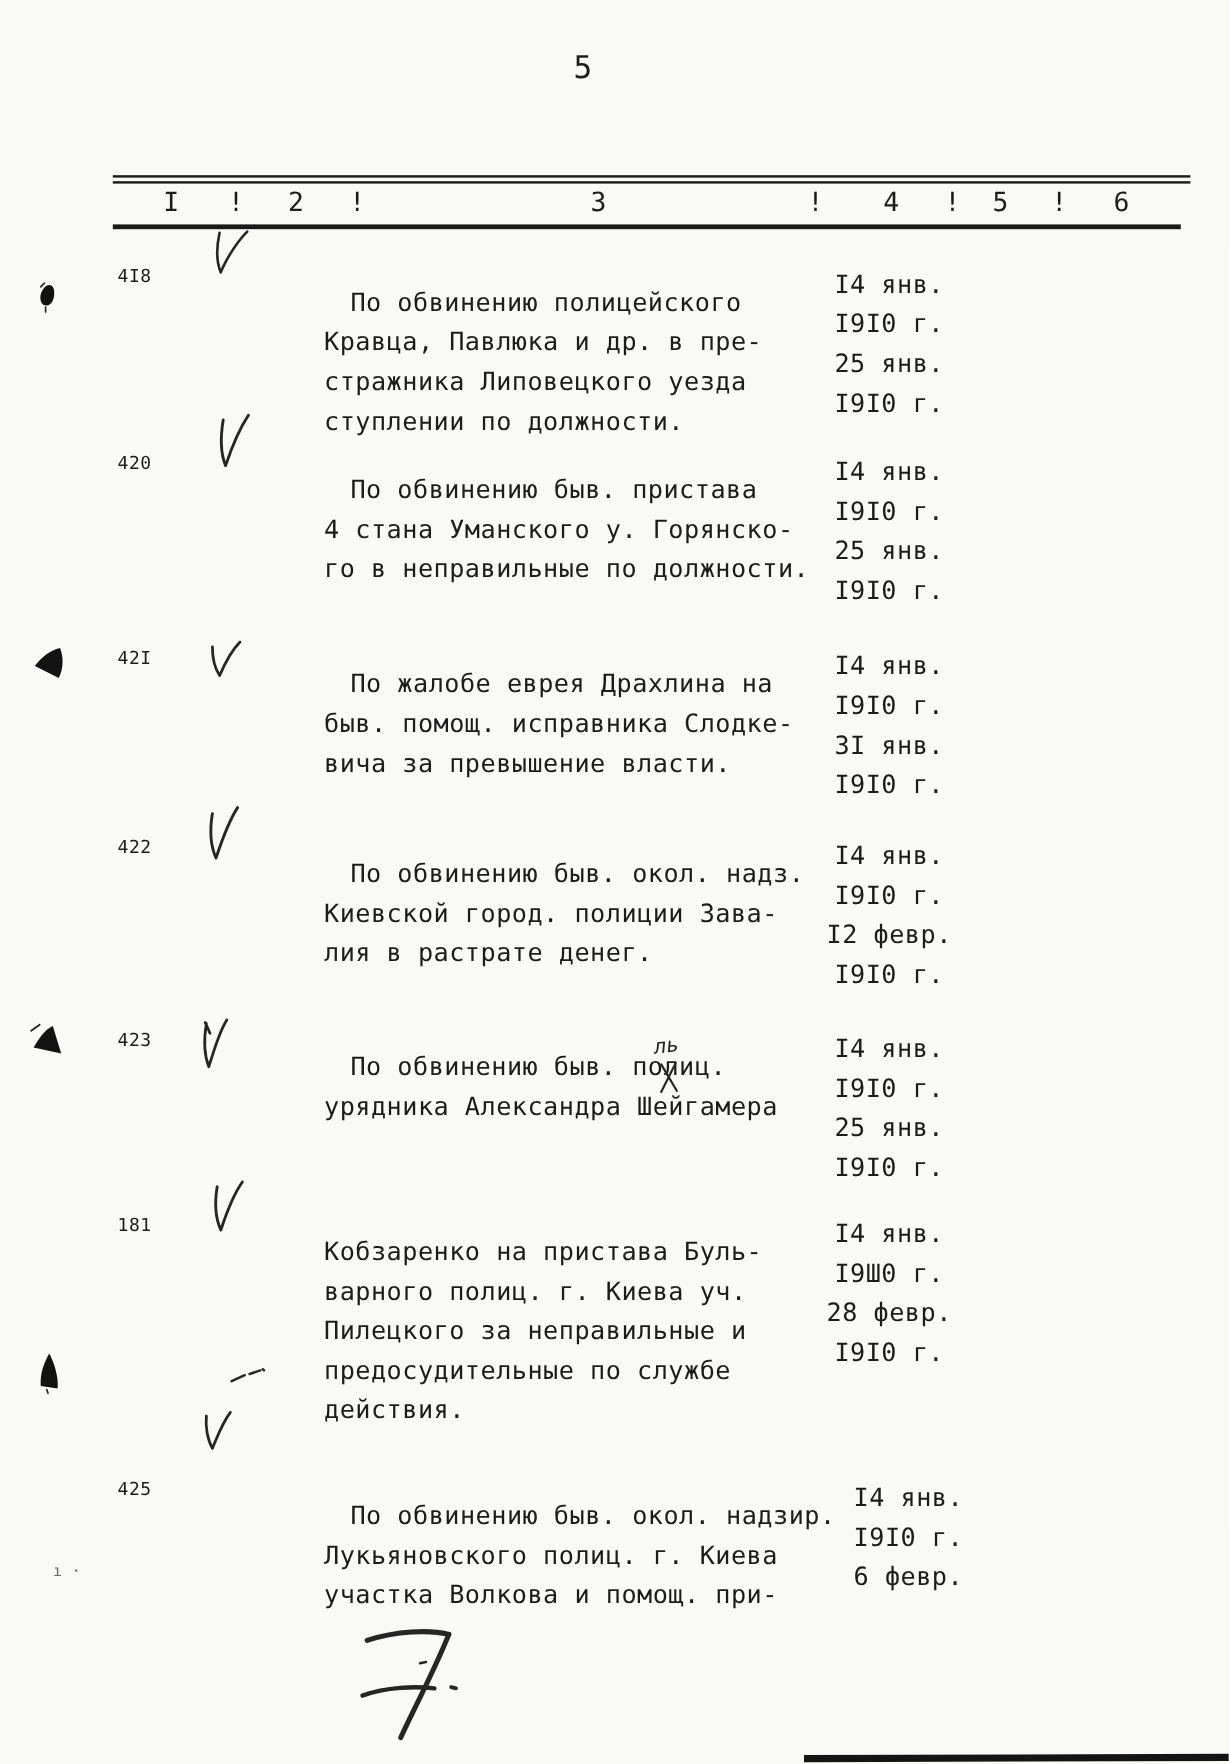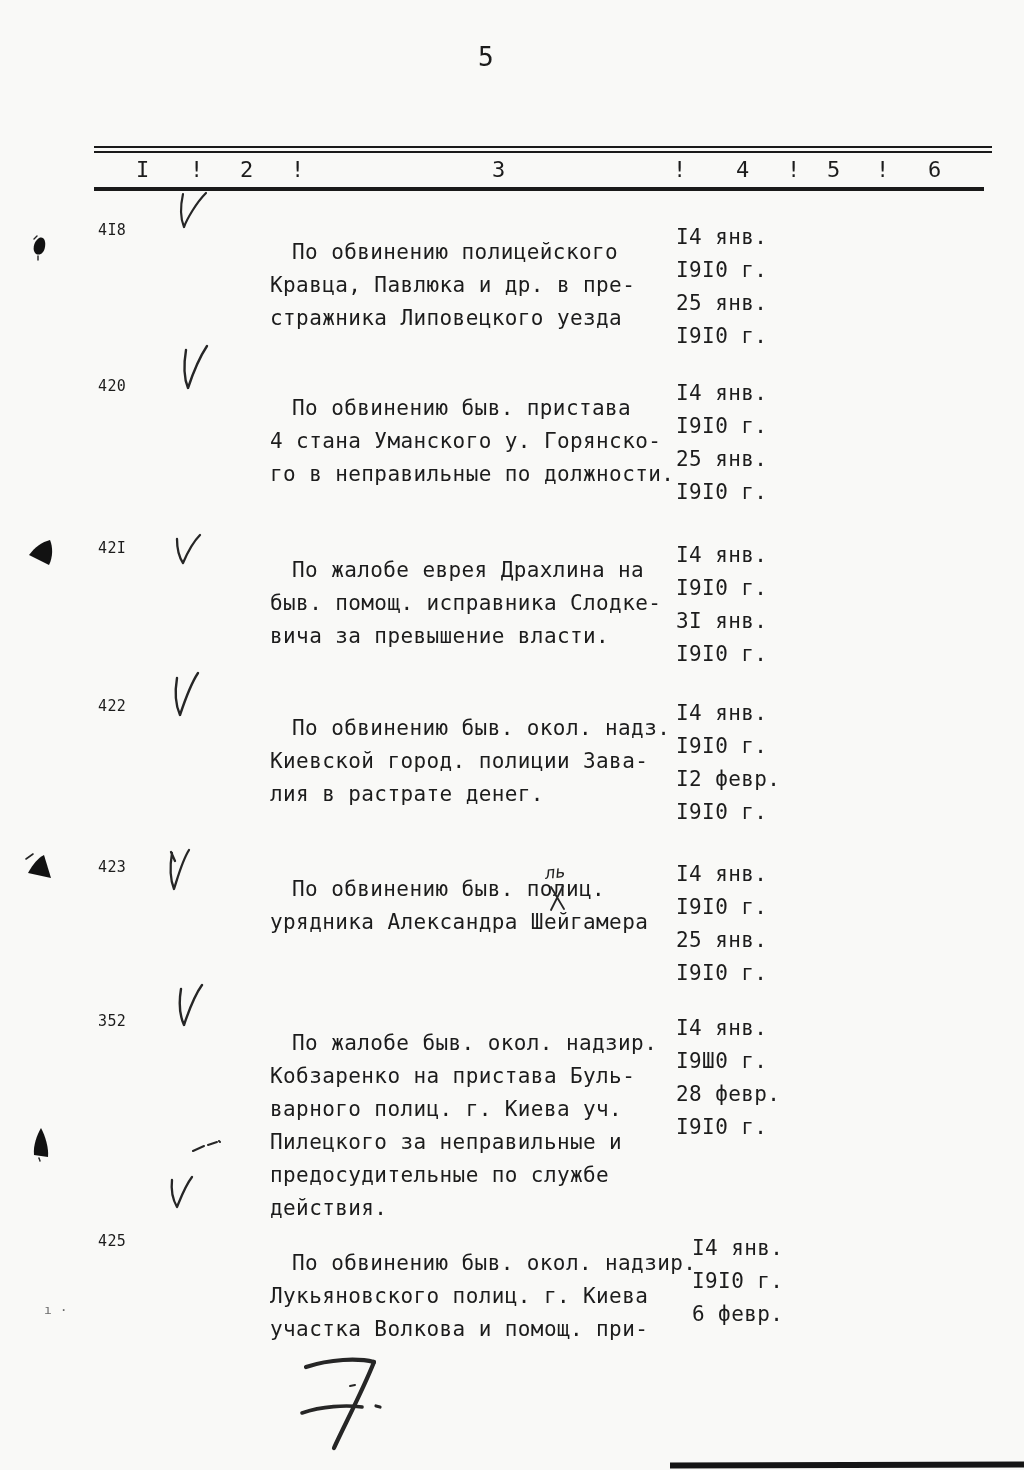--- a/index.html
+++ b/index.html
@@ -14,21 +14,21 @@
     color:#1c1c1c;
   }
   .abs{position:absolute;}
   .page-number{font-size:26px;letter-spacing:1px;}
   .hdr-cell{font-size:22px;}
   .rule-double{border-top:2.5px solid #1a1a1a;border-bottom:2.5px solid #1a1a1a;height:3px;}
   .rule-single{background:#1a1a1a;height:3.5px;}
   .entry{position:absolute;left:98px;}
   .case-num{position:absolute;left:0;top:0;font-size:15px;letter-spacing:.4px;white-space:nowrap;}
   .desc{position:absolute;left:172px;top:15px;width:430px;}
-  .dates{position:absolute;top:0;width:130px;}
+  .dates{position:absolute;top:0;width:130px;text-align:center;}
   .t-line{height:33px;line-height:33px;font-size:21px;letter-spacing:.4px;white-space:nowrap;}
   .indent{padding-left:22px;}
   .ink{stroke:#262626;fill:none;stroke-linecap:round;stroke-linejoin:round;}
   .blot{fill:#121212;}
   .speck{color:#6a6a6a;font-size:13px;}
   .correction{
     font-size:17px;font-style:italic;letter-spacing:0;
     transform:rotate(-6deg);color:#222;
   }
   .bottom-bar{background:#141414;height:6px;transform:rotate(-.15deg);}
@@ -54,20 +54,21 @@
   <div class="abs hdr-cell" style="left:827px;top:157px;">5</div>
   <div class="abs hdr-cell" style="left:876px;top:157px;">!</div>
   <div class="abs hdr-cell" style="left:928px;top:157px;">6</div>
 
   <div class="entry" style="top:221px;">
     <div class="case-num">4I8</div>
     <div class="desc">
       <div class="t-line indent">По обвинению полицейского</div>
       <div class="t-line">Кравца, Павлюка и др. в пре-</div>
       <div class="t-line">стражника Липовецкого уезда</div>
+      <div class="t-line">ступлении по должности.</div>
     </div>
     <div class="dates" style="left:578px;">
       <div class="t-line">I4 янв.</div>
       <div class="t-line">I9I0 г.</div>
       <div class="t-line">25 янв.</div>
       <div class="t-line">I9I0 г.</div>
     </div>
   </div>
 
   <div class="entry" style="top:377px;">
@@ -128,23 +129,22 @@
       <div class="t-line">I9I0 г.</div>
     </div>
   </div>
 
   <div class="abs correction" style="left:545px;top:862px;">ль</div>
   <svg class="abs" style="left:549px;top:885px;" width="17" height="26" viewBox="0 0 17 26">
     <path class="ink" style="stroke-width:1.8" d="M2 2 L15 24 M14 1 L2 25"></path>
   </svg>
 
   <div class="entry" style="top:1012px;">
-    <div class="case-num">352</div>
-    <div class="desc">
-      <div class="t-line indent">По жалобе быв. окол. надзир.</div>
+    <div class="case-num">181</div>
+    <div class="desc">
       <div class="t-line">Кобзаренко на пристава Буль-</div>
       <div class="t-line">варного полиц. г. Киева уч.</div>
       <div class="t-line">Пилецкого за неправильные и</div>
       <div class="t-line">предосудительные по службе</div>
       <div class="t-line">действия.</div>
     </div>
     <div class="dates" style="left:578px;">
       <div class="t-line">I4 янв.</div>
       <div class="t-line">I9Ш0 г.</div>
       <div class="t-line">28 февр.</div>

